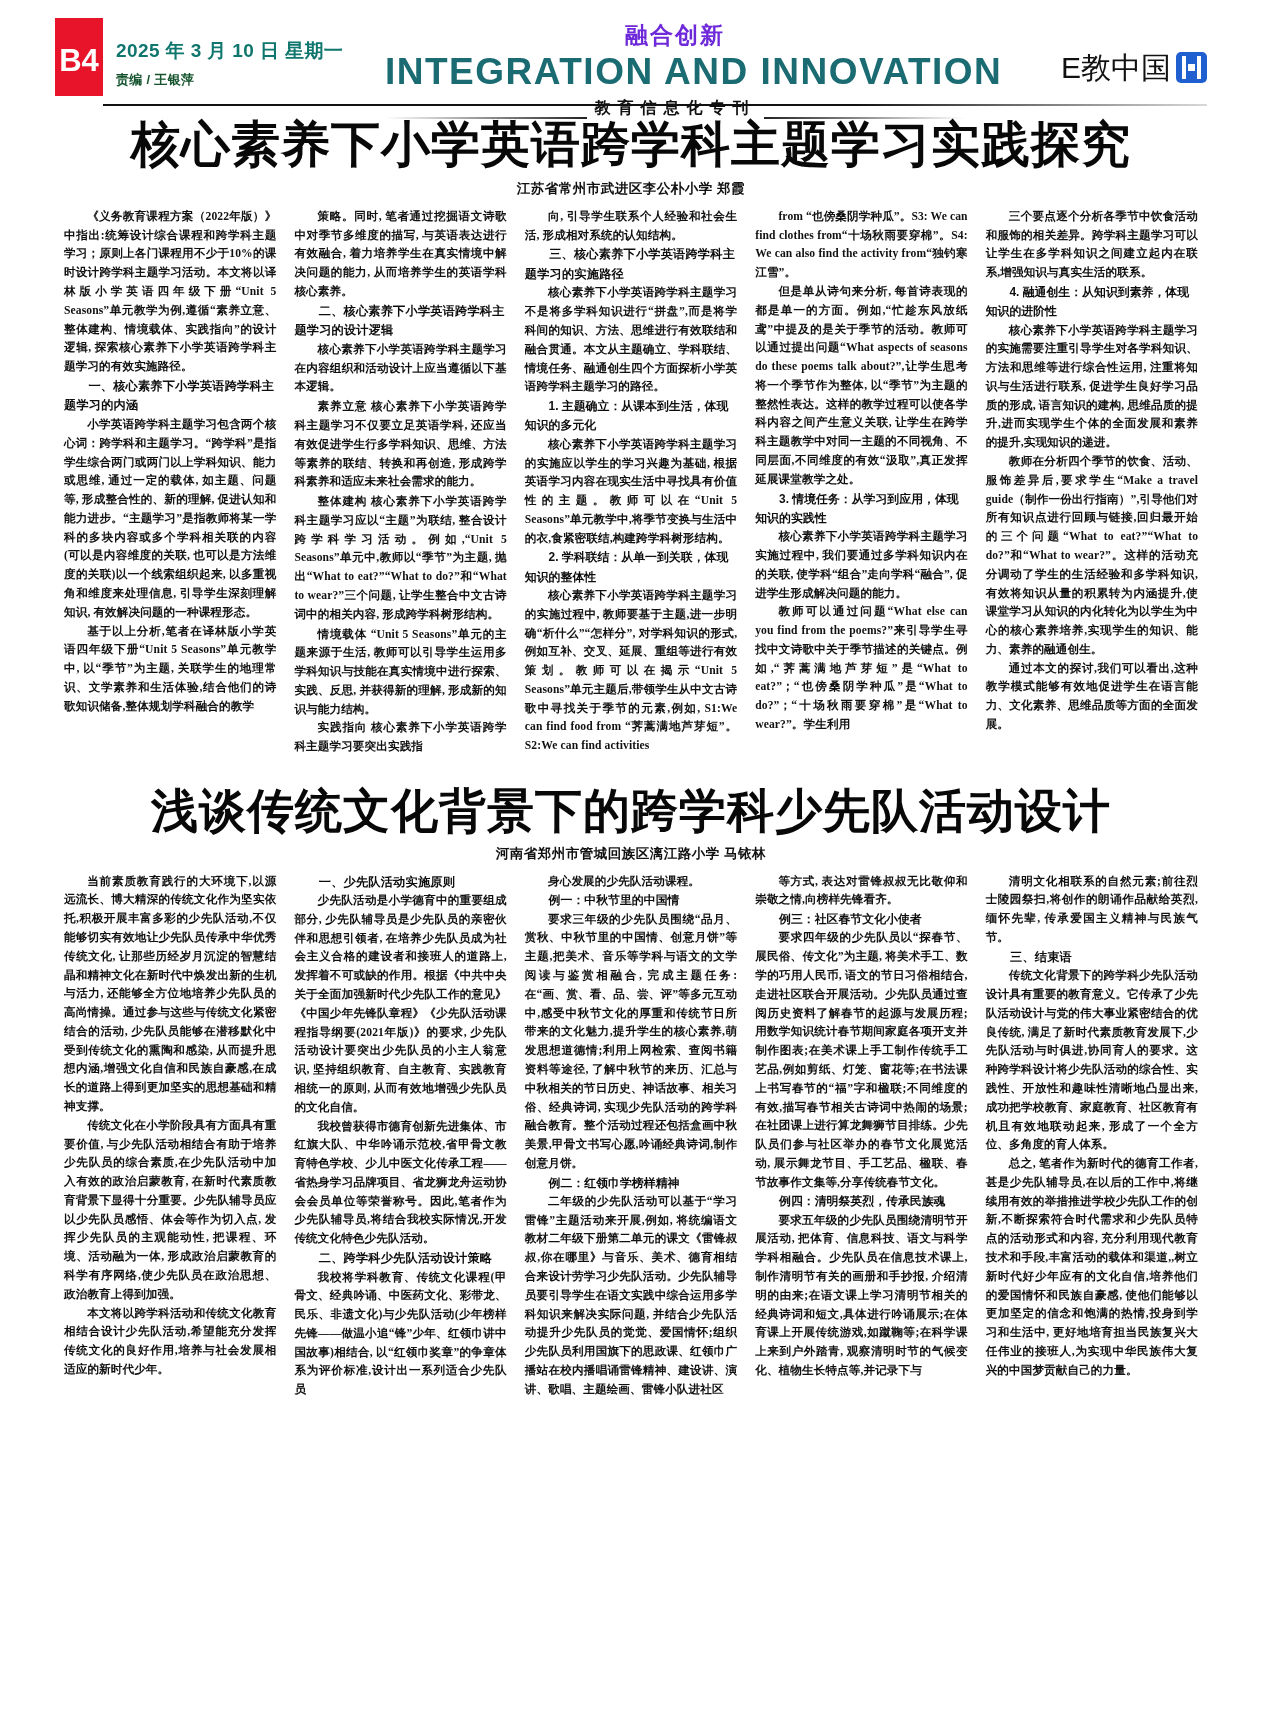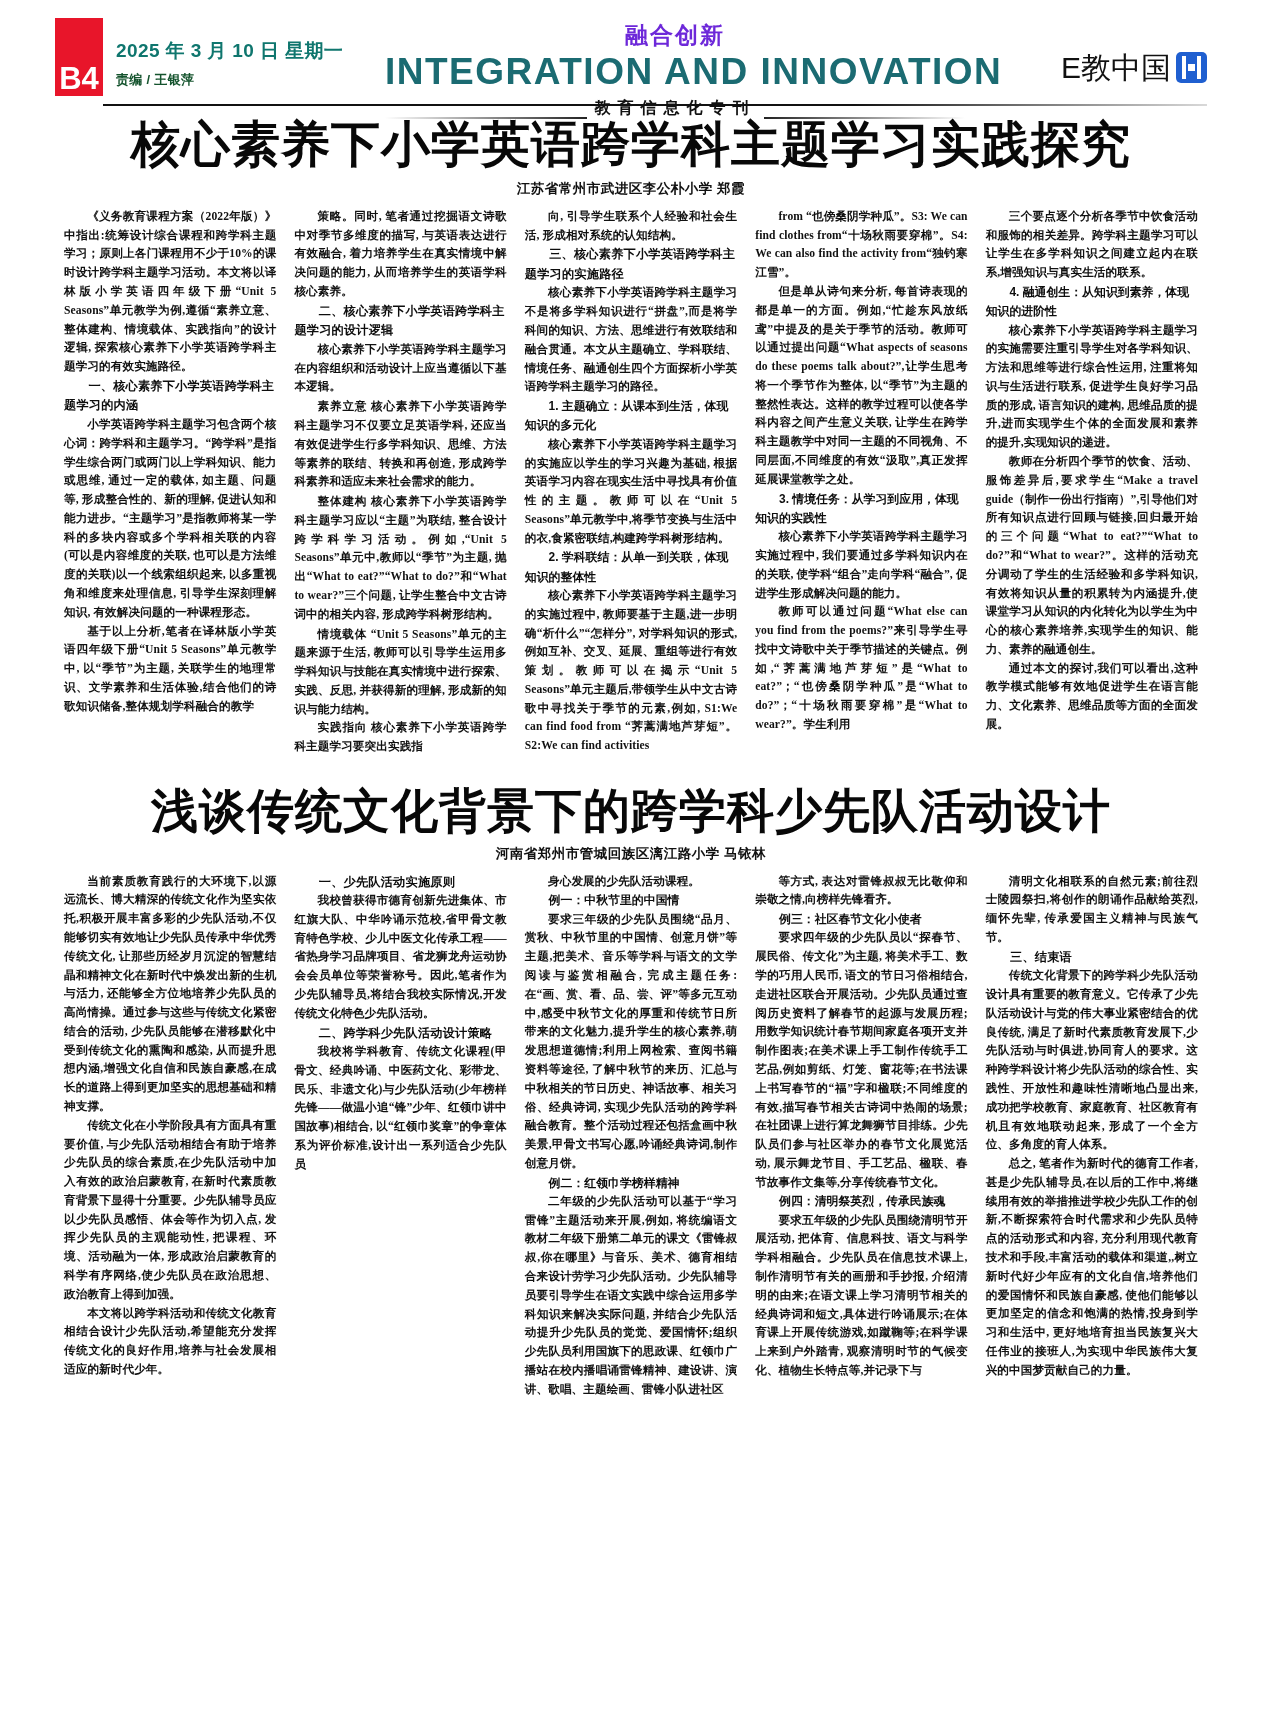--- a/index.html
+++ b/index.html
@@ -11,21 +11,21 @@
     overflow:hidden;
   }
   .page{position:relative;width:1262px;height:1710px;box-sizing:border-box;padding:0 55px;}
 
   
   .masthead{position:relative;height:108px;display:flex;align-items:flex-start;}
   .badge{
     width:48px;height:78px;background:#e8152a;color:#fff;
     display:flex;align-items:flex-end;justify-content:center;
     font-family:"Liberation Sans","DejaVu Sans",sans-serif;
-    font-weight:bold;font-size:31px;line-height:1;padding-bottom:2px;box-sizing:border-box;
+    font-weight:bold;font-size:31px;line-height:1;padding-bottom:20px;box-sizing:border-box;
     margin-top:18px;
   }
   .issue-block{margin-top:38px;margin-left:13px;
     font-family:"Liberation Sans","DejaVu Sans",sans-serif;}
   .issue-date{font-size:19px;font-weight:bold;color:#0f766e;letter-spacing:.4px;white-space:nowrap;}
   .issue-editor{font-size:13px;font-weight:bold;color:#14532d;margin-top:7px;letter-spacing:.3px;}
 
   .mast-center{position:absolute;left:330px;top:24px;width:580px;text-align:center;}
   .mast-cn{
     font-family:"Liberation Sans","DejaVu Sans",sans-serif;
@@ -192,20 +192,21 @@
     <div class="art-title art2-title">浅谈传统文化背景下的跨学科少先队活动设计</div>
     <div class="art-byline">河南省郑州市管城回族区漓江路小学    马铱林</div>
     <div class="cols" id="a2cols">
         <div class="col">
           <p>当前素质教育践行的大环境下,以源远流长、博大精深的传统文化作为坚实依托,积极开展丰富多彩的少先队活动,不仅能够切实有效地让少先队员传承中华优秀传统文化, 让那些历经岁月沉淀的智慧结晶和精神文化在新时代中焕发出新的生机与活力, 还能够全方位地培养少先队员的高尚情操。通过参与这些与传统文化紧密结合的活动, 少先队员能够在潜移默化中受到传统文化的熏陶和感染, 从而提升思想内涵,增强文化自信和民族自豪感,在成长的道路上得到更加坚实的思想基础和精神支撑。</p>
           <p>传统文化在小学阶段具有方面具有重要价值, 与少先队活动相结合有助于培养少先队员的综合素质,在少先队活动中加入有效的政治启蒙教育, 在新时代素质教育背景下显得十分重要。少先队辅导员应以少先队员感悟、体会等作为切入点, 发挥少先队员的主观能动性, 把课程、环境、活动融为一体, 形成政治启蒙教育的科学有序网络,使少先队员在政治思想、政治教育上得到加强。</p>
           <p>本文将以跨学科活动和传统文化教育相结合设计少先队活动,希望能充分发挥传统文化的良好作用,培养与社会发展相适应的新时代少年。</p>
         </div>
         <div class="col">
           <h3>一、少先队活动实施原则</h3>
+          <p>少先队活动是小学德育中的重要组成部分, 少先队辅导员是少先队员的亲密伙伴和思想引领者, 在培养少先队员成为社会主义合格的建设者和接班人的道路上, 发挥着不可或缺的作用。根据《中共中央关于全面加强新时代少先队工作的意见》《中国少年先锋队章程》《少先队活动课程指导纲要(2021年版)》的要求, 少先队活动设计要突出少先队员的小主人翁意识, 坚持组织教育、自主教育、实践教育相统一的原则, 从而有效地增强少先队员的文化自信。</p>
           <p>我校曾获得市德育创新先进集体、市红旗大队、中华吟诵示范校,省甲骨文教育特色学校、少儿中医文化传承工程——省热身学习品牌项目、省龙狮龙舟运动协会会员单位等荣誉称号。因此,笔者作为少先队辅导员,将结合我校实际情况,开发传统文化特色少先队活动。</p>
           <h3>二、跨学科少先队活动设计策略</h3>
           <p>我校将学科教育、传统文化课程(甲骨文、经典吟诵、中医药文化、彩带龙、民乐、非遗文化)与少先队活动(少年榜样先锋——做温小追“锋”少年、红领巾讲中国故事)相结合, 以“红领巾奖章”的争章体系为评价标准,设计出一系列适合少先队员</p>
         </div>
         <div class="col">
           <p>身心发展的少先队活动课程。</p>
           <h4>例一：中秋节里的中国情</h4>
           <p>要求三年级的少先队员围绕“品月、赏秋、中秋节里的中国情、创意月饼”等主题,把美术、音乐等学科与语文的文学阅读与鉴赏相融合, 完成主题任务:在“画、赏、看、品、尝、评”等多元互动中,感受中秋节文化的厚重和传统节日所带来的文化魅力,提升学生的核心素养,萌发思想道德情;利用上网检索、查阅书籍资料等途径, 了解中秋节的来历、汇总与中秋相关的节日历史、神话故事、相关习俗、经典诗词, 实现少先队活动的跨学科融合教育。整个活动过程还包括盒画中秋美景,甲骨文书写心愿,吟诵经典诗词,制作创意月饼。</p>
           <h4>例二：红领巾学榜样精神</h4>
           <p>二年级的少先队活动可以基于“学习雷锋”主题活动来开展,例如, 将统编语文教材二年级下册第二单元的课文《雷锋叔叔,你在哪里》与音乐、美术、德育相结合来设计劳学习少先队活动。少先队辅导员要引导学生在语文实践中综合运用多学科知识来解决实际问题, 并结合少先队活动提升少先队员的觉觉、爱国情怀;组织少先队员利用国旗下的思政课、红领巾广播站在校内播唱诵雷锋精神、建设讲、演讲、歌唱、主题绘画、雷锋小队进社区</p>

